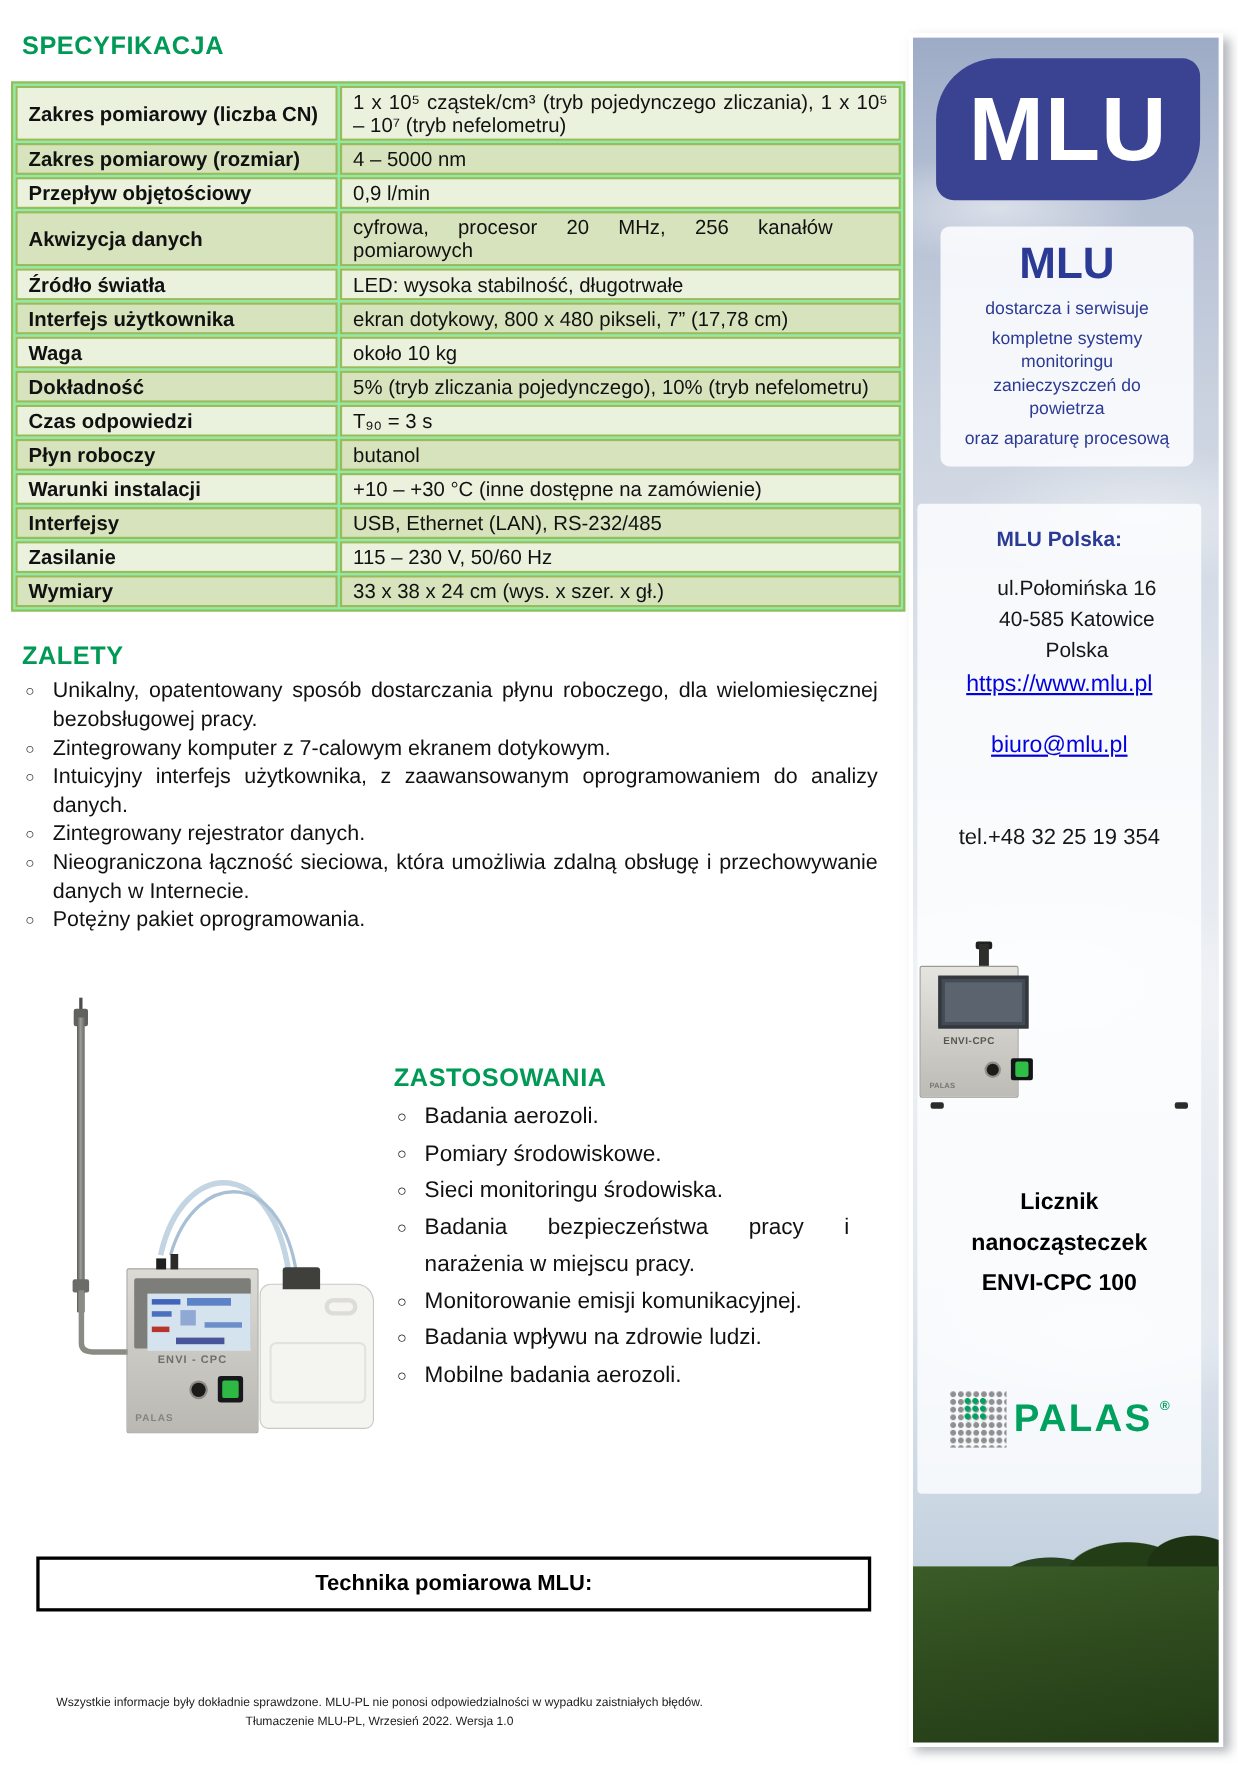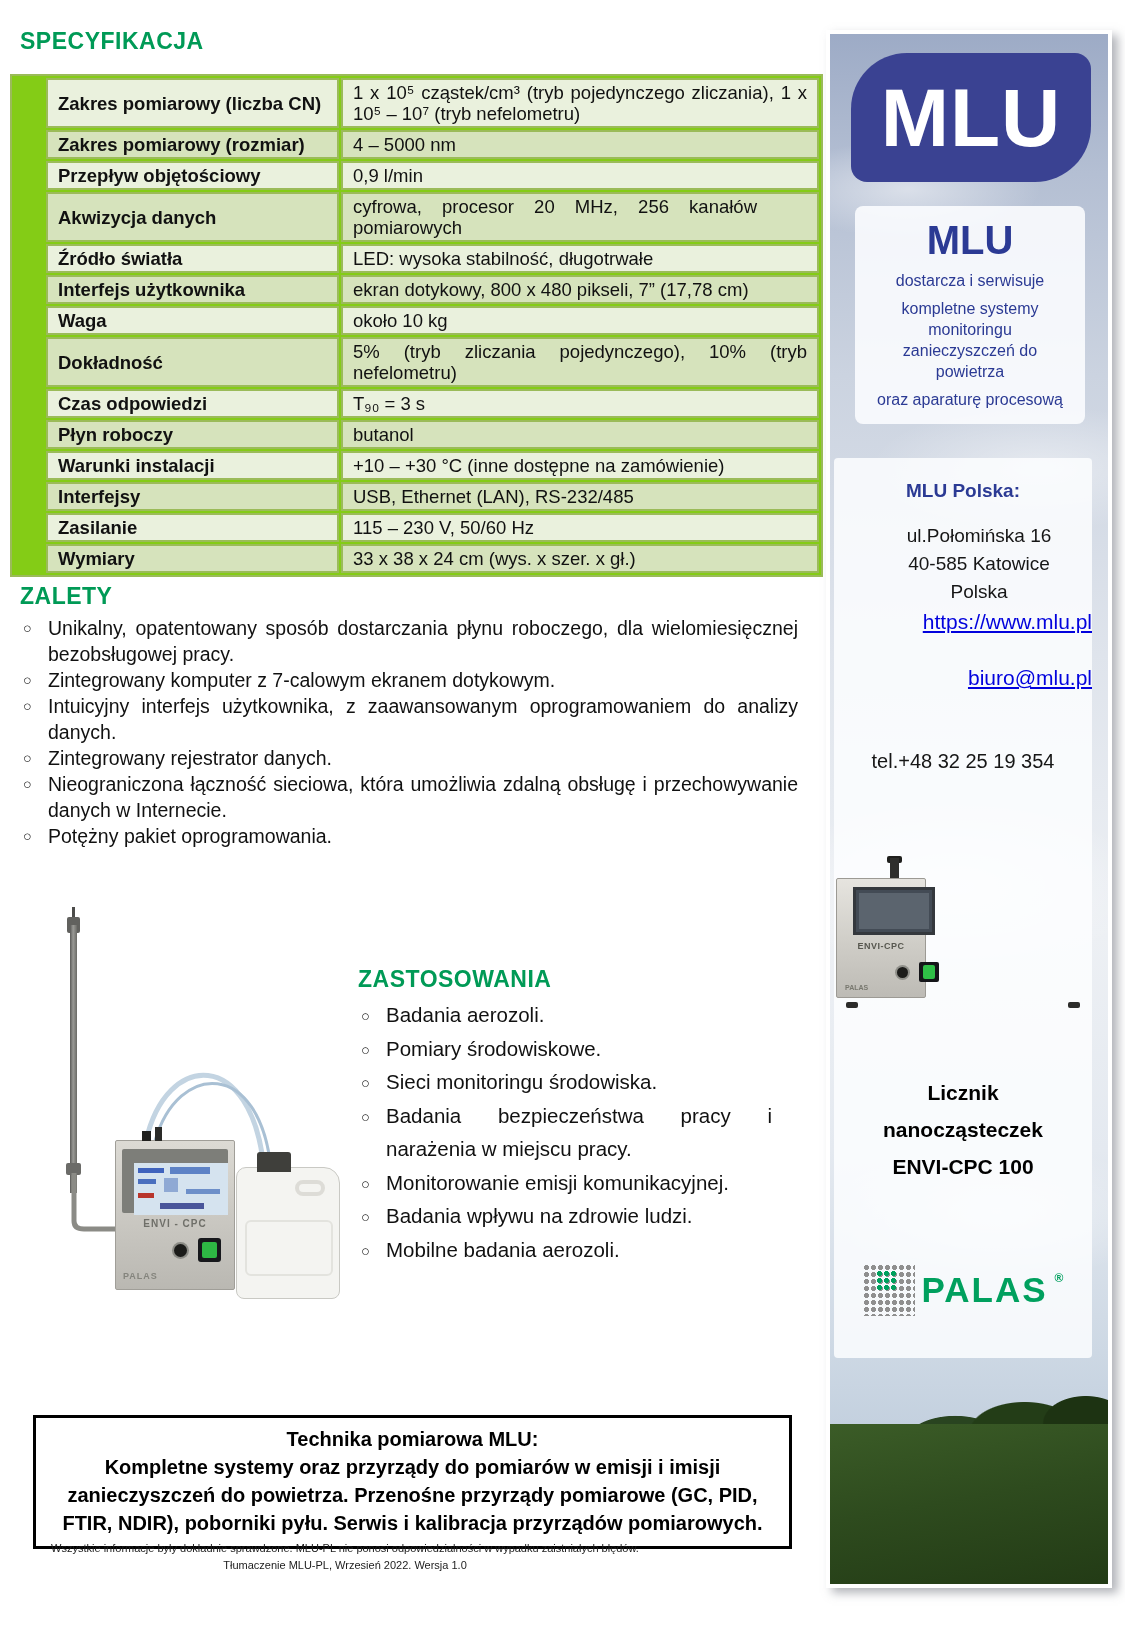--- a/index.html
+++ b/index.html
@@ -7,21 +7,21 @@
   .page { position:relative; width:1125px; height:1625px; background:#fff; overflow:hidden; }
 
   
   .sec-head { position:absolute; font-size:23px; font-weight:bold; color:#009a56; letter-spacing:.5px; }
   #h-spec { left:20px; top:28px; }
   #h-zalety { left:20px; top:583px; }
   #h-zast { left:358px; top:966px; }
 
   
   table.spec { position:absolute; left:10px; top:74px; width:813px;
-    border-collapse:separate; border-spacing:2px; border:2px solid #9BBB59; background:#84cc16;padding-left:32px; }
+    border-collapse:separate; border-spacing:2px; border:2px solid #9BBB59; background:#86efac; }
   table.spec td { border:2px solid #9BBB59; font-size:18.5px; line-height:21px;
     padding:2px 10px; color:#111; background:#EAF1DD; vertical-align:middle; }
   table.spec td.lbl { width:293px; font-weight:bold; }
   table.spec td.val { text-align:justify; }
   table.spec tr.dark td { background:#D6E3BC; }
   table.spec td.val.force2 { padding-right:60px; }
 
   
   ul.blist { position:absolute; list-style:none; }
   ul.blist li { position:relative; padding-left:28px; text-align:justify; color:#111; }
@@ -41,21 +41,21 @@
     font-size:11px; line-height:17px; color:#1c1c1c; }
 
   
   .photo { position:absolute; left:40px; top:905px; width:310px; height:405px; }
   .photo .rod { position:absolute; left:30px; top:20px; width:7px; height:268px;
     background:linear-gradient(90deg,#5a5a58,#9a9a96 45%,#6a6a66); }
   .photo .rod-tip { position:absolute; left:32px; top:2px; width:3px; height:12px; background:#4c4c4a; }
   .photo .rod-noz { position:absolute; left:27px; top:12px; width:13px; height:16px; background:#61615e; border-radius:2px; }
   .photo .rod-col { position:absolute; left:26px; top:258px; width:15px; height:12px; background:#6b6b68; border-radius:2px; }
   .photo svg.tubes { position:absolute; left:0; top:0; }
-  .photo .inst { position:absolute; left:75px; top:235px; width:120px; height:150px;
+  .photo .inst { position:absolute; left:75px; top:248px; width:120px; height:150px;
     background:linear-gradient(180deg,#dcdad4 0%,#c9c7c1 55%,#bab8b2 100%);
     border:1px solid #a09e98; border-radius:2px; }
   .photo .inst .fit1 { position:absolute; left:26px; top:-10px; width:9px; height:10px; background:#20201e; }
   .photo .inst .fit2 { position:absolute; left:39px; top:-14px; width:7px; height:14px; background:#2a2a28; }
   .photo .inst .bezel { position:absolute; left:6px; top:8px; width:106px; height:64px;
     background:#7d7e79; border-radius:2px; }
   .photo .inst .disp { position:absolute; left:12px; top:14px; width:94px; height:52px; background:#d5e3ef; }
   .photo .inst .disp .b1 { position:absolute; left:4px; top:5px; width:26px; height:5px; background:#3f63bd; }
   .photo .inst .disp .b2 { position:absolute; left:36px; top:4px; width:40px; height:7px; background:#5d82c6; }
   .photo .inst .disp .b3 { position:absolute; left:4px; top:16px; width:18px; height:5px; background:#4a6fbe; }
@@ -112,21 +112,21 @@
     background:rgba(252,253,255,.88); border-radius:8px; text-align:center; color:#2b3a94; }
   .sb-about .ab-title { margin-top:12px; font-size:40px; font-weight:bold; }
   .sb-about .ab-line { width:188px; margin:7px auto 0; font-size:16px; line-height:21px; }
 
   .sb-panel { position:absolute; left:4px; top:424px; width:258px; height:900px;
     background:rgba(253,254,255,.84); border-radius:4px; }
   .sb-panel > div, .sb-panel > a { position:absolute; width:100%; text-align:center; }
   .sb-contact-title { top:22px; font-size:19px; font-weight:bold; color:#2b3a94; }
   .sb-address { top:64px; font-size:19px; line-height:28px; color:#161616;padding-left:32px; }
   .sb-web { top:152px; } .sb-mail { top:208px; }
-  .sb-panel a { font-size:21px; color:#0202dd; text-decoration:underline; display:block;text-align:right; }
+  .sb-panel a { font-size:21px; color:#0202dd; text-decoration:underline; display:block; }
   .sb-tel { top:292px; font-size:20px; color:#161616; }
   .sb-caption { top:616px; font-size:21px; font-weight:bold; color:#000; line-height:37px; }
 
   
   .sb-dev { position:absolute; left:50%; top:398px; width:118px; height:152px; transform:translateX(-50%); }
   .sb-dev .inlet { position:absolute; left:56px; top:2px; width:9px; height:22px; background:#2e2e2c; }
   .sb-dev .inlet-k { position:absolute; left:53px; top:0; width:15px; height:7px; background:#1f1f1d; border-radius:2px; }
   .sb-dev .bodyx { position:absolute; left:2px; top:22px; width:90px; height:120px;
     background:linear-gradient(180deg,#e6e4df 0%,#cfcdc7 55%,#bdbbb5 100%);
     border:1px solid #9c9a94; border-radius:2px; }
@@ -276,21 +276,20 @@
     <li><span class="blt">○</span><span>Pomiary środowiskowe.</span></li>
     <li><span class="blt">○</span><span>Sieci monitoringu środowiska.</span></li>
     <li><span class="blt">○</span><span>Badania bezpieczeństwa pracy i narażenia w miejscu pracy.</span></li>
     <li><span class="blt">○</span><span>Monitorowanie emisji komunikacyjnej.</span></li>
     <li><span class="blt">○</span><span>Badania wpływu na zdrowie ludzi.</span></li>
     <li><span class="blt">○</span><span>Mobilne badania aerozoli.</span></li>
   </ul>
 
   <div class="bottom-box">
     <div class="bb-title">Technika pomiarowa MLU:</div>
-    <div class="bb-body">Kompletne systemy oraz przyrządy do pomiarów w emisji i imisji zanieczyszczeń do powietrza. Przenośne przyrządy pomiarowe (GC, PID, FTIR, NDIR), poborniki pyłu. Serwis i kalibracja przyrządów pomiarowych.</div>
   </div>
 
   <div class="footer">
     <div>Wszystkie informacje były dokładnie sprawdzone. MLU-PL nie ponosi odpowiedzialności w wypadku zaistniałych błędów.</div>
     <div>Tłumaczenie MLU-PL, Wrzesień 2022. Wersja 1.0</div>
   </div>
 
   <div class="sidebar">
     <div class="sb-trees"></div>
     <div class="sb-grass"></div>

